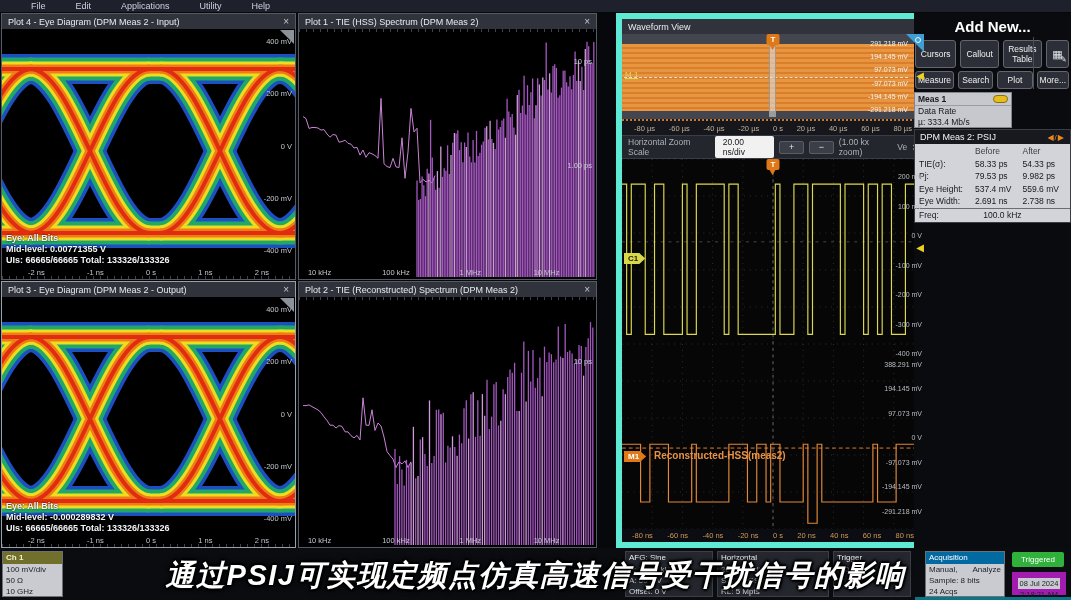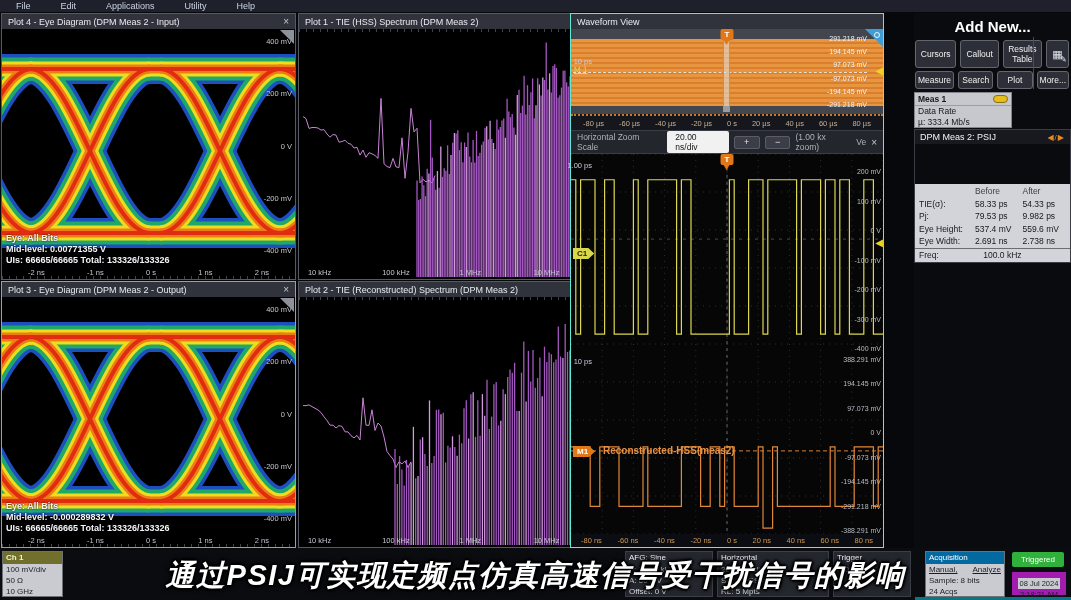--- a/index.html
+++ b/index.html
@@ -1,21 +1,21 @@
 <!DOCTYPE html>
 <html><head>
 <meta charset="utf-8">
 <style>
   * { margin:0; padding:0; box-sizing:border-box; }
   body { background:#000; font-family:"Liberation Sans", sans-serif; }
   #app { position:relative; width:1071px; height:600px; background:#07080c; overflow:hidden; }
 
   
   #menubar { position:absolute; left:0; top:0; width:1071px; height:12px; background:#1e212b;
-    display:flex; align-items:center; gap:30px; padding-left:16px; font-size:9px; color:#ccd2e2; }
+    display:flex; align-items:center; gap:30px; padding-left:31px; font-size:9px; color:#ccd2e2; }
   .menu-item { cursor:default; }
 
   
   .panel { position:absolute; border:1px solid #565a62; background:#000; display:flex; flex-direction:column; }
   .panel.sel { border-color:#9aa0a8; }
   .ptitle { flex:0 0 15px; height:15px; background:#30333b; color:#e9ebf1; font-size:9px;
     display:flex; align-items:center; padding:0 6px; white-space:nowrap; overflow:hidden; }
   .ptitle .x { margin-left:auto; color:#c3c7cf; font-size:10px; line-height:10px; }
   .pbody { position:relative; flex:1; background:#000; overflow:hidden; }
   .ruler-b { position:absolute; left:0; right:0; bottom:0; height:3px;
@@ -32,22 +32,22 @@
   .eye-info { position:absolute; left:4px; bottom:13px; z-index:3; color:#f2f4f8; font-size:9px;
     font-weight:bold; line-height:11px; text-shadow:0 0 2px #000; }
   .corner-tri { position:absolute; right:1px; top:1px; width:0; height:0; z-index:4;
     border-left:14px solid transparent; border-top:14px solid #8d9199; }
 
   .spec-ylab { position:absolute; right:4px; font-size:7.5px; color:#c9cdd9; z-index:3; }
   .spec-xlabs { position:absolute; left:0; right:0; bottom:2px; font-size:7.5px; color:#c3c7cf; z-index:3; }
   .spec-xlabs span { position:absolute; bottom:0; }
 
   
-  #wview { position:absolute; left:570px; top:13px; width:314px; height:535px;
-    border:1px solid #5eead4; background:#121419; display:flex; flex-direction:column; }
+  #wview { position:absolute; left:616px; top:13px; width:314px; height:535px;
+    border:6px solid #5eead4; background:#121419; display:flex; flex-direction:column; }
   #ov { position:relative; flex:0 0 85px; background:#43464e; overflow:hidden; }
   #ov-band { position:absolute; left:0; right:0; top:10px; bottom:8px;
     background:repeating-linear-gradient(180deg,#e8953f 0 3px,#d87e2d 3px 5px); }
   #ov-mid { position:absolute; left:2px; right:16px; top:50%; border-top:1px dashed #f0f0ee; opacity:.85; z-index:3; }
   #ov-m1 { position:absolute; left:3px; top:42%; color:#d8d85e; font-size:8px; text-decoration:underline; z-index:4; }
   #ov-cursor { position:absolute; left:50%; top:6px; bottom:2px; width:7px; margin-left:-4px;
     background:rgba(225,225,225,.55); border-left:1px solid #999; border-right:1px solid #999; z-index:3; }
   .tmark { position:absolute; width:13px; height:11px; background:#e07818; color:#fff; font-weight:bold;
     font-size:8px; text-align:center; line-height:11px; border-radius:2px; z-index:6; }
   .tmark:after { content:""; position:absolute; left:3px; top:11px; border-left:3.5px solid transparent;
@@ -95,38 +95,38 @@
 
   #meas1 { position:absolute; left:0; top:79px; width:98px; background:#c6c8ce; border:1px solid #83868c;
     color:#16181c; font-size:8.5px; }
   #meas1 .hd { display:flex; align-items:center; font-weight:bold; padding:1px 3px; border-bottom:1px solid #9a9da3; }
   #meas1 .pill { margin-left:auto; width:15px; height:8px; background:#e7bd1e; border-radius:4px; border:1px solid #8a7010; }
   #meas1 .ln { padding:0 3px; line-height:10.5px; }
 
   #dpm { position:absolute; left:0; top:116px; width:157px; border:1px solid #3a3d45; }
   #dpm .hd { background:#17191f; color:#f2f3f6; font-size:9px; padding:2px 5px; display:flex; align-items:center; }
   #dpm .pager { margin-left:auto; color:#e8871e; font-size:8px; letter-spacing:1px; }
-  #dpm .tbl { background:#d2d4d9; color:#17181c; font-size:8.5px; padding:1px 0 0 0;margin-top:40px; }
+  #dpm .tbl { background:#d2d4d9; color:#17181c; font-size:8.5px; padding:1px 0 0 0; }
   .dpm-row { display:grid; grid-template-columns:56px 1fr 1fr; padding:0 0 0 4px; line-height:12.5px; }
   .dpm-row.head { color:#3c3e44; }
   #dpm .freq { border-top:1px solid #6a6d73; display:flex; line-height:13px; padding:0 4px; background:#d2d4d9; color:#17181c; font-size:8.5px;}
   #dpm .freq .v { flex:1; text-align:center; }
 
   
   #bottombar { position:absolute; left:0; top:548px; width:1071px; height:52px; background:#0a0c10; }
   .badge { position:absolute; top:3px; height:46px; font-size:8px; overflow:hidden; }
   .badge .bhd { height:12px; line-height:12px; padding:0 3px; font-weight:bold; }
   .badge .bln { line-height:11px; padding:0 3px; }
   .badge.light { background:#c9cbd1; color:#1c1e24; border:1px solid #6d7076; }
   .badge.dark { background:#24272e; color:#d8dade; border:1px solid #3c3f47; }
   .badge.dark .bhd { color:#eef0f4; font-weight:normal; }
   #b-ch1 .bhd { background:#70702c; color:#f2f2c6; }
   #b-math1 .bhd { background:#e0781c; color:#241204; }
   #b-acq .bhd { background:#0369a1; color:#fff; font-weight:normal; }
-  #b-acq .r1 { display:flex; justify-content:space-between;text-decoration:underline; }
+  #b-acq .r1 { display:flex; justify-content:space-between; }
   #triggered { position:absolute; left:1012px; top:4px; width:52px; height:15px; background:#2fb13c;
     color:#fff; font-size:8px; text-align:center; line-height:15px; border-radius:2px; }
   #datetime { position:absolute; left:1012px; top:24px; width:54px; height:23px; background:#c9cbd1;
     color:#1c1e24; font-size:7.5px; text-align:center; line-height:11px; border:6px solid #a21caf; }
   #bstrip { position:absolute; left:915px; top:597px; width:156px; height:3px; background:#0d7486; }
 
   #subtitle { position:absolute; left:50%; top:556px; transform:translateX(-50%); z-index:50;
     font-size:29px; font-weight:bold; color:#fff; letter-spacing:1.5px; white-space:nowrap;
     text-shadow:-2px 0 2px #000, 2px 0 2px #000, 0 -2px 2px #000, 0 2px 2px #000, 0 0 6px #000;font-style:italic; }
 </style>

